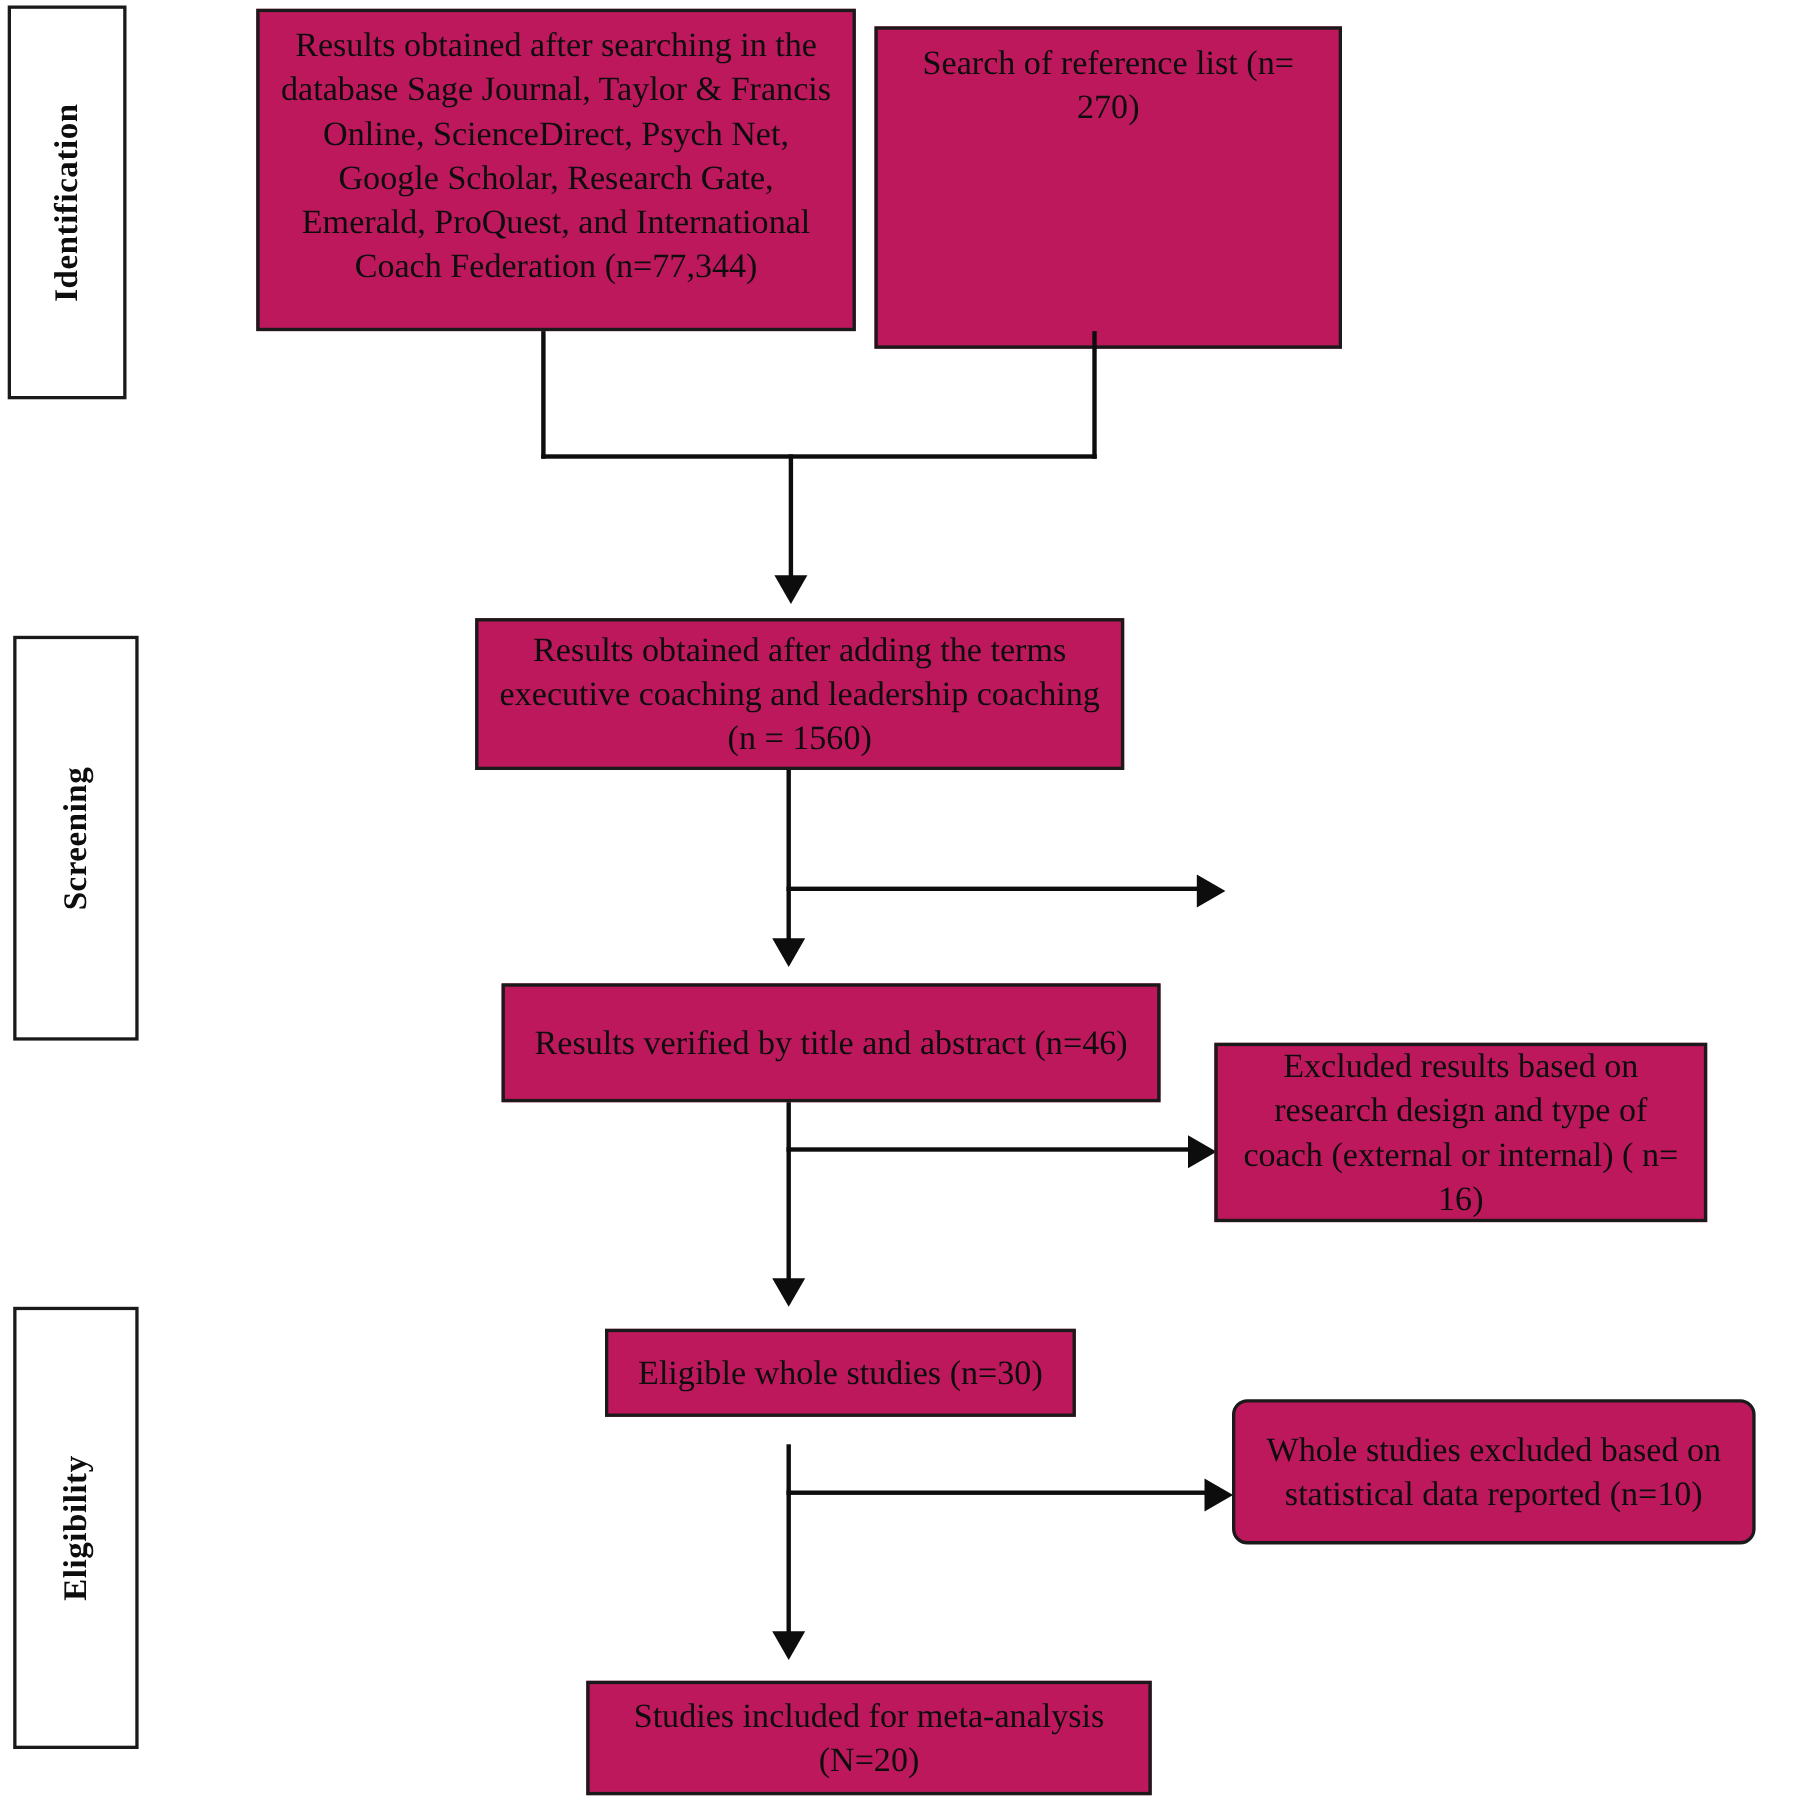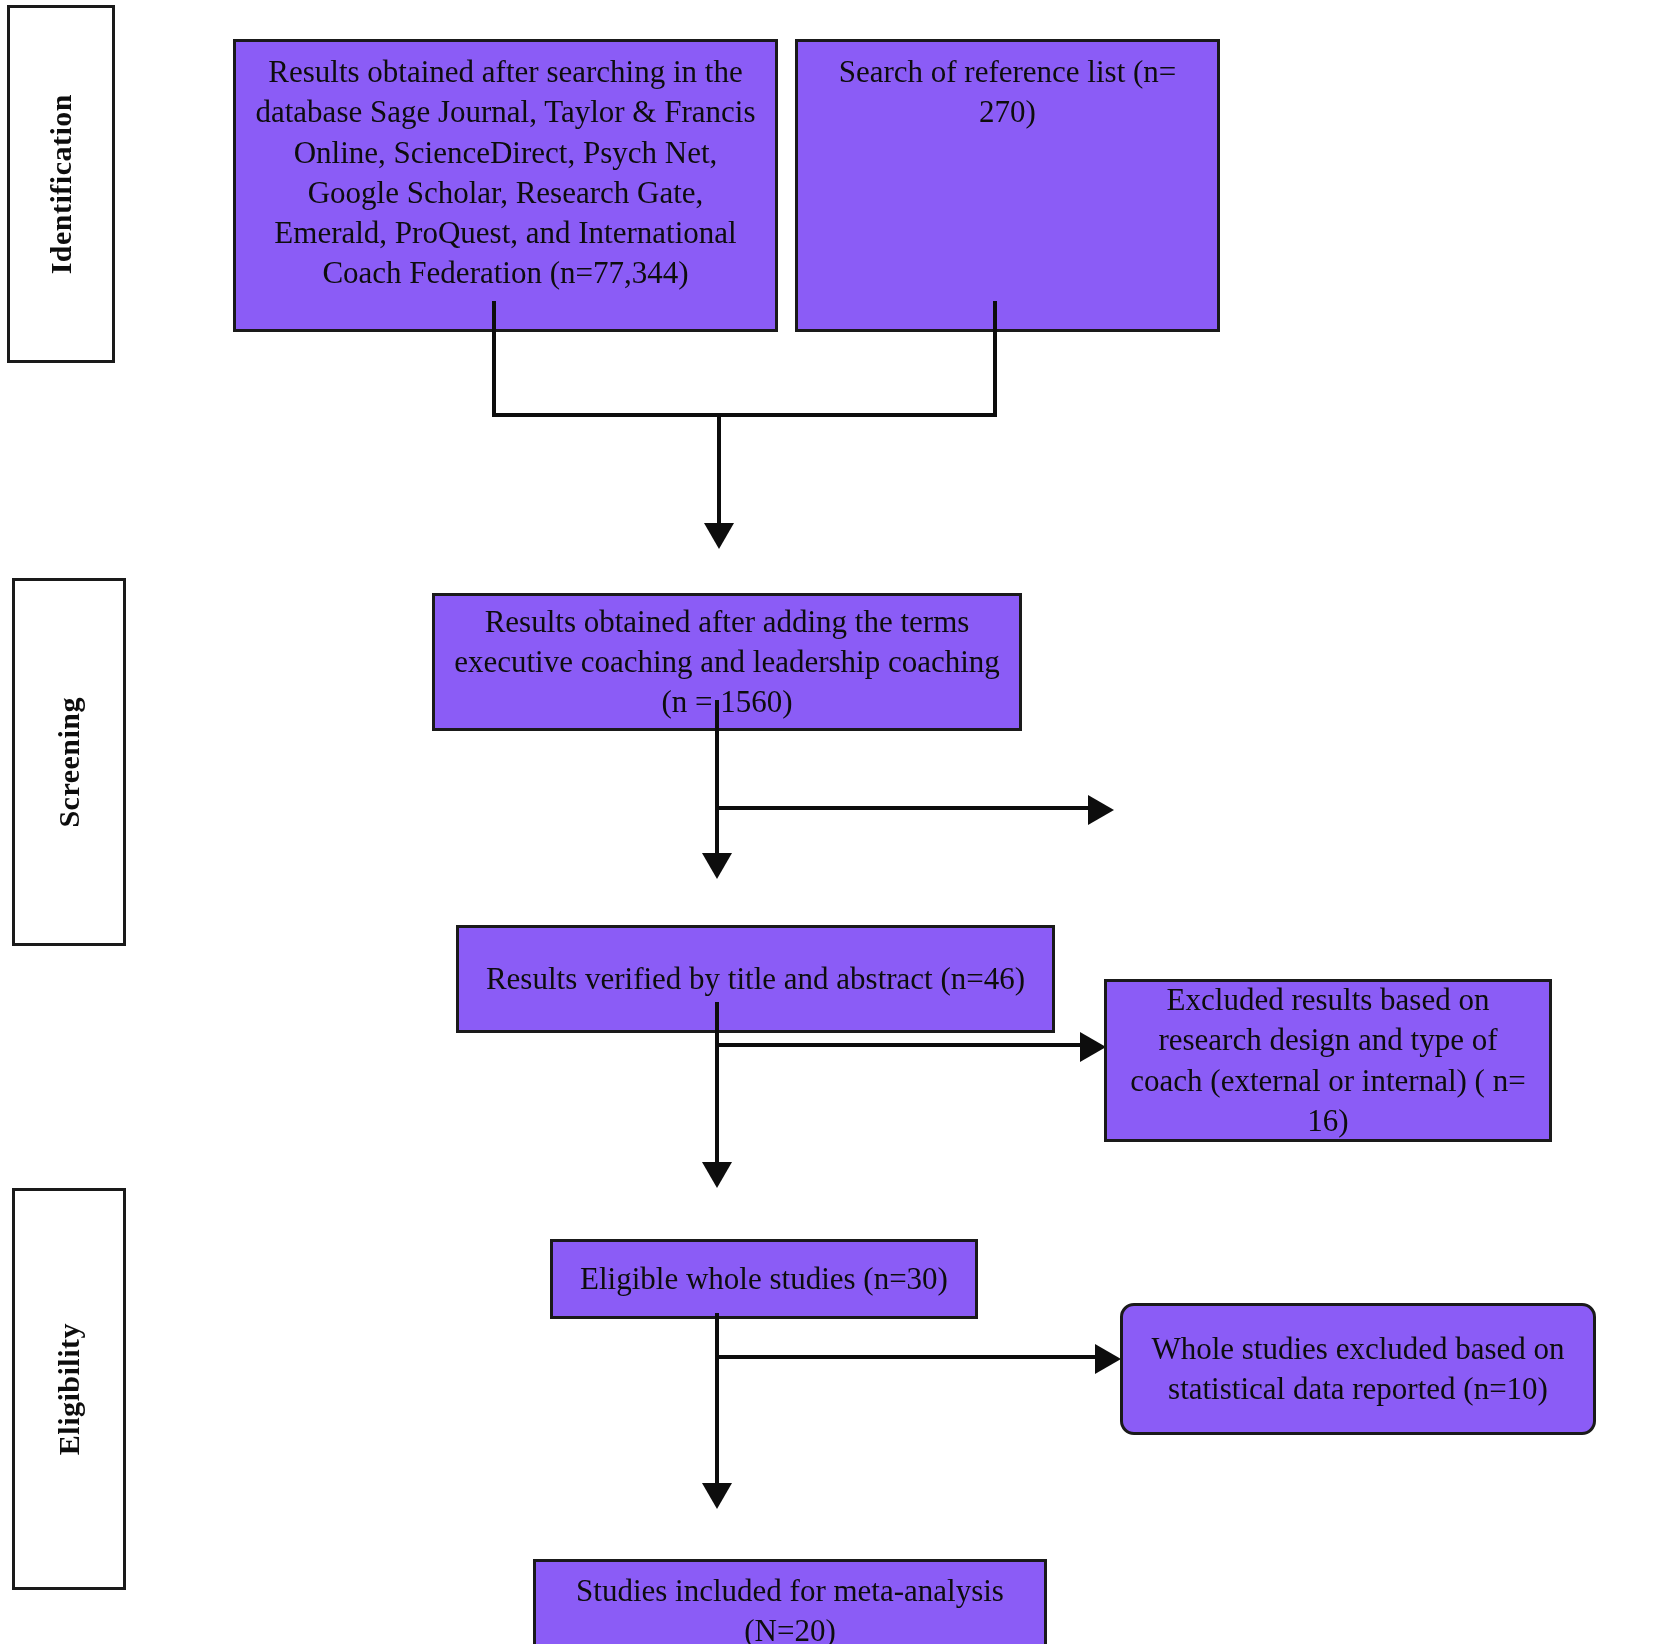--- a/index.html
+++ b/index.html
@@ -30,26 +30,25 @@
     transform: rotate(180deg);
     font-weight: bold;
     font-size: 30px;
     letter-spacing: 0.5px;
     white-space: nowrap;
     line-height: 1;
   }
   .node {
     position: absolute;
     border: 3px solid #1a1a1a;
-    background: #8b5cf6;
+    background: #be185d;
     box-sizing: border-box;
     display: flex;
     justify-content: center;
     padding: 10px 14px;
-    margin-top: 31px;
   }
   .node p {
     margin: 0;
     text-align: center;
     font-size: 31px;
     line-height: 1.30;
   }
   .node.top-align { align-items: flex-start; }
   .node.mid-align { align-items: center; }
 
@@ -95,21 +94,21 @@
   </div>
 
   <div class="stage-label" style="left:12px; top:1188px; width:114px; height:402px;">
     <span>Eligibility</span>
   </div>
 
   <div class="node top-align" style="left:233px; top:8px; width:545px; height:293px;">
     <p>Results obtained after searching in the database Sage Journal, Taylor &amp; Francis Online, ScienceDirect, Psych Net, Google Scholar, Research Gate, Emerald, ProQuest, and International Coach Federation  (n=77,344)</p>
   </div>
 
-  <div class="node top-align" style="left:795px; top:8px; width:425px; height:293px;">
+  <div class="node top-align" style="left:795px; top:24px; width:425px; height:293px;">
     <p>Search of reference list (n= 270)</p>
   </div>
 
   <div class="vline" style="left:492px; top:301px; height:116px;"></div>
   <div class="vline" style="left:993px; top:301px; height:116px;"></div>
   <div class="hline" style="left:492px; top:413px; width:505px;"></div>
   <div class="vline" style="left:717px; top:413px; height:112px;"></div>
   <div class="arrow-down" style="left:704px; top:523px;"></div>
 
   <div class="node mid-align" style="left:432px; top:562px; width:590px; height:138px;">

